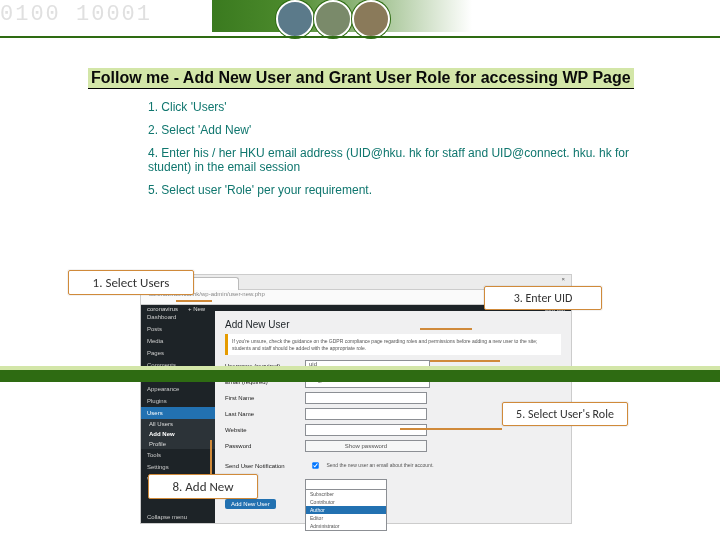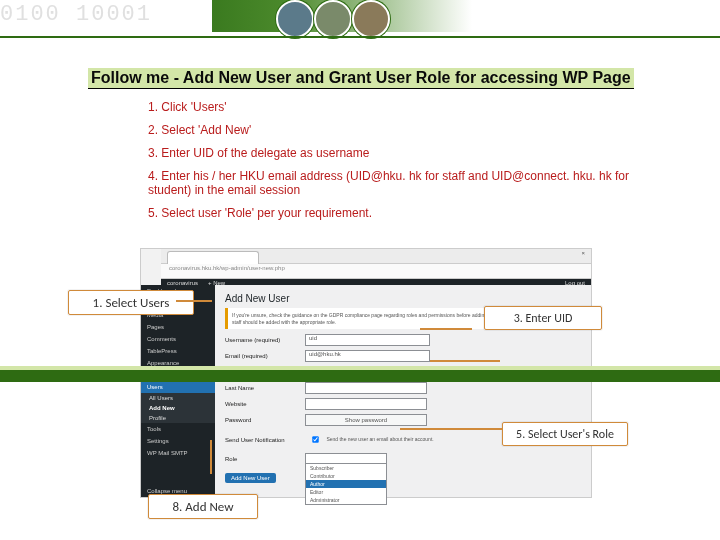--- a/index.html
+++ b/index.html
@@ -13,24 +13,24 @@
   .c2{left:314px;background:#7a8a6a;}
   .c3{left:352px;background:#8a7a5a;}
   .hdr-line{position:absolute;top:36px;left:0;right:0;height:2px;background:#2e6b12;}
   .logo{position:absolute;top:6px;right:12px;display:flex;align-items:center;gap:6px;}
   .shield{width:22px;height:26px;background:#0a3a2a;border-radius:3px 3px 6px 6px;}
   .logotxt{font-size:8px;line-height:1.2;color:#333;}
   .lt1{font-weight:bold;}
   
   .title{position:absolute;top:68px;left:56px;font:bold 16px Arial;color:#0a0a0a;background:#d3e6a8;padding:1px 3px;border-bottom:1.5px solid #000;margin-left:32px;}
   
-  .steps{position:absolute;top:100px;left:148px;right:80px;font:12px Arial;color:#b91c1c;}
+  .steps{position:absolute;top:100px;left:148px;right:80px;font:12px Arial;color:#0f766e;}
   .steps div{margin-bottom:9px;}
   
-  .shot{position:absolute;top:248px;left:140px;width:430px;height:248px;background:#f2f2f2;border:1px solid #ccc;font-size:6px;color:#555;padding-left:20px;}
+  .shot{position:absolute;top:274px;left:140px;width:430px;height:248px;background:#f2f2f2;border:1px solid #ccc;font-size:6px;color:#555;}
   .browser-top{height:14px;background:#ececec;border-bottom:1px solid #ccc;position:relative;}
   .tab{position:absolute;top:2px;left:6px;width:90px;height:12px;background:#fff;border:1px solid #bbb;border-bottom:none;border-radius:3px 3px 0 0;}
   .addr{height:12px;background:#fafafa;border-bottom:1px solid #ccc;padding:1px 8px;color:#888;}
   .wp-bar{height:10px;background:#1d2327;color:#ddd;padding:1px 6px;display:flex;gap:10px;}
   .wp-body{position:absolute;top:36px;bottom:0;left:0;right:0;display:flex;}
   .wp-side{width:74px;background:#1d2327;color:#ccc;display:flex;flex-direction:column;}
   .mi{padding:3px 6px;font-size:6px;}
   .mi.act{background:#2271b1;color:#fff;}
   .sub{background:#2c3338;color:#ddd;padding:2px 8px;font-size:6px;}
   .sub.act{color:#fff;font-weight:bold;}
@@ -41,21 +41,21 @@
   .flab{width:80px;font-size:6px;color:#222;}
   .finp{width:120px;height:10px;background:#fff;border:1px solid #8c8f94;}
   .finp.pw{display:flex;align-items:center;justify-content:center;background:#f6f7f7;}
   .sel{width:80px;height:10px;background:#fff;border:1px solid #8c8f94;}
   .drop{position:relative;width:80px;}
   .drop ul{position:absolute;top:10px;left:0;margin:0;padding:0;list-style:none;background:#fff;border:1px solid #8c8f94;width:80px;}
   .drop ul li{padding:1px 4px;font-size:5px;}
   .drop ul li.hl{background:#2271b1;color:#fff;}
   .btn{display:inline-block;background:#2271b1;color:#fff;padding:2px 6px;font-size:6px;border-radius:2px;margin-top:4px;}
   
-  .call{position:absolute;background:#fff;border:1.5px solid #d08a3a;border-radius:2px;font:12px 'Segoe UI',Calibri,Arial;color:#333;text-align:center;padding:4px 8px;box-shadow:0 0 0 1px rgba(0,0,0,.05);margin-top:20px;}
+  .call{position:absolute;background:#fff;border:1.5px solid #d08a3a;border-radius:2px;font:12px 'Segoe UI',Calibri,Arial;color:#333;text-align:center;padding:4px 8px;box-shadow:0 0 0 1px rgba(0,0,0,.05);}
   .call.num{font-size:13px;}
   .co1{top:270px;left:68px;width:108px;}
   .co2{top:474px;left:148px;width:92px;}
   .co3{top:286px;left:484px;width:100px;}
   .co4{top:336px;left:500px;width:104px;}
   .co5{top:402px;left:502px;width:108px;}
   
   .ptr{position:absolute;background:#d08a3a;height:1.5px;}
   .ptrv{position:absolute;background:#d08a3a;width:1.5px;}
   
@@ -74,21 +74,20 @@
     <div class="circ c2"></div>
     <div class="circ c3"></div>
     <div class="hdr-line"></div>
   </div>
 
   <div class="title">Follow me - Add New User and Grant User Role for accessing WP Page</div>
 
   <div class="steps">
     <div>1. Click 'Users'</div>
     <div>2. Select 'Add New'</div>
-    <div>3. Enter UID of the delegate as username</div>
     <div>4. Enter his / her HKU email address (UID@hku. hk for staff and UID@connect. hku. hk for student) in the email session</div>
     <div>5. Select user 'Role' per your requirement.</div>
   </div>
 
   <div class="shot">
     <div class="browser-top">
       <div class="tab"></div>
       <span style="position:absolute;right:6px;top:1px;">×</span>
     </div>
     <div class="addr">coronavirus.hku.hk/wp-admin/user-new.php</div>

